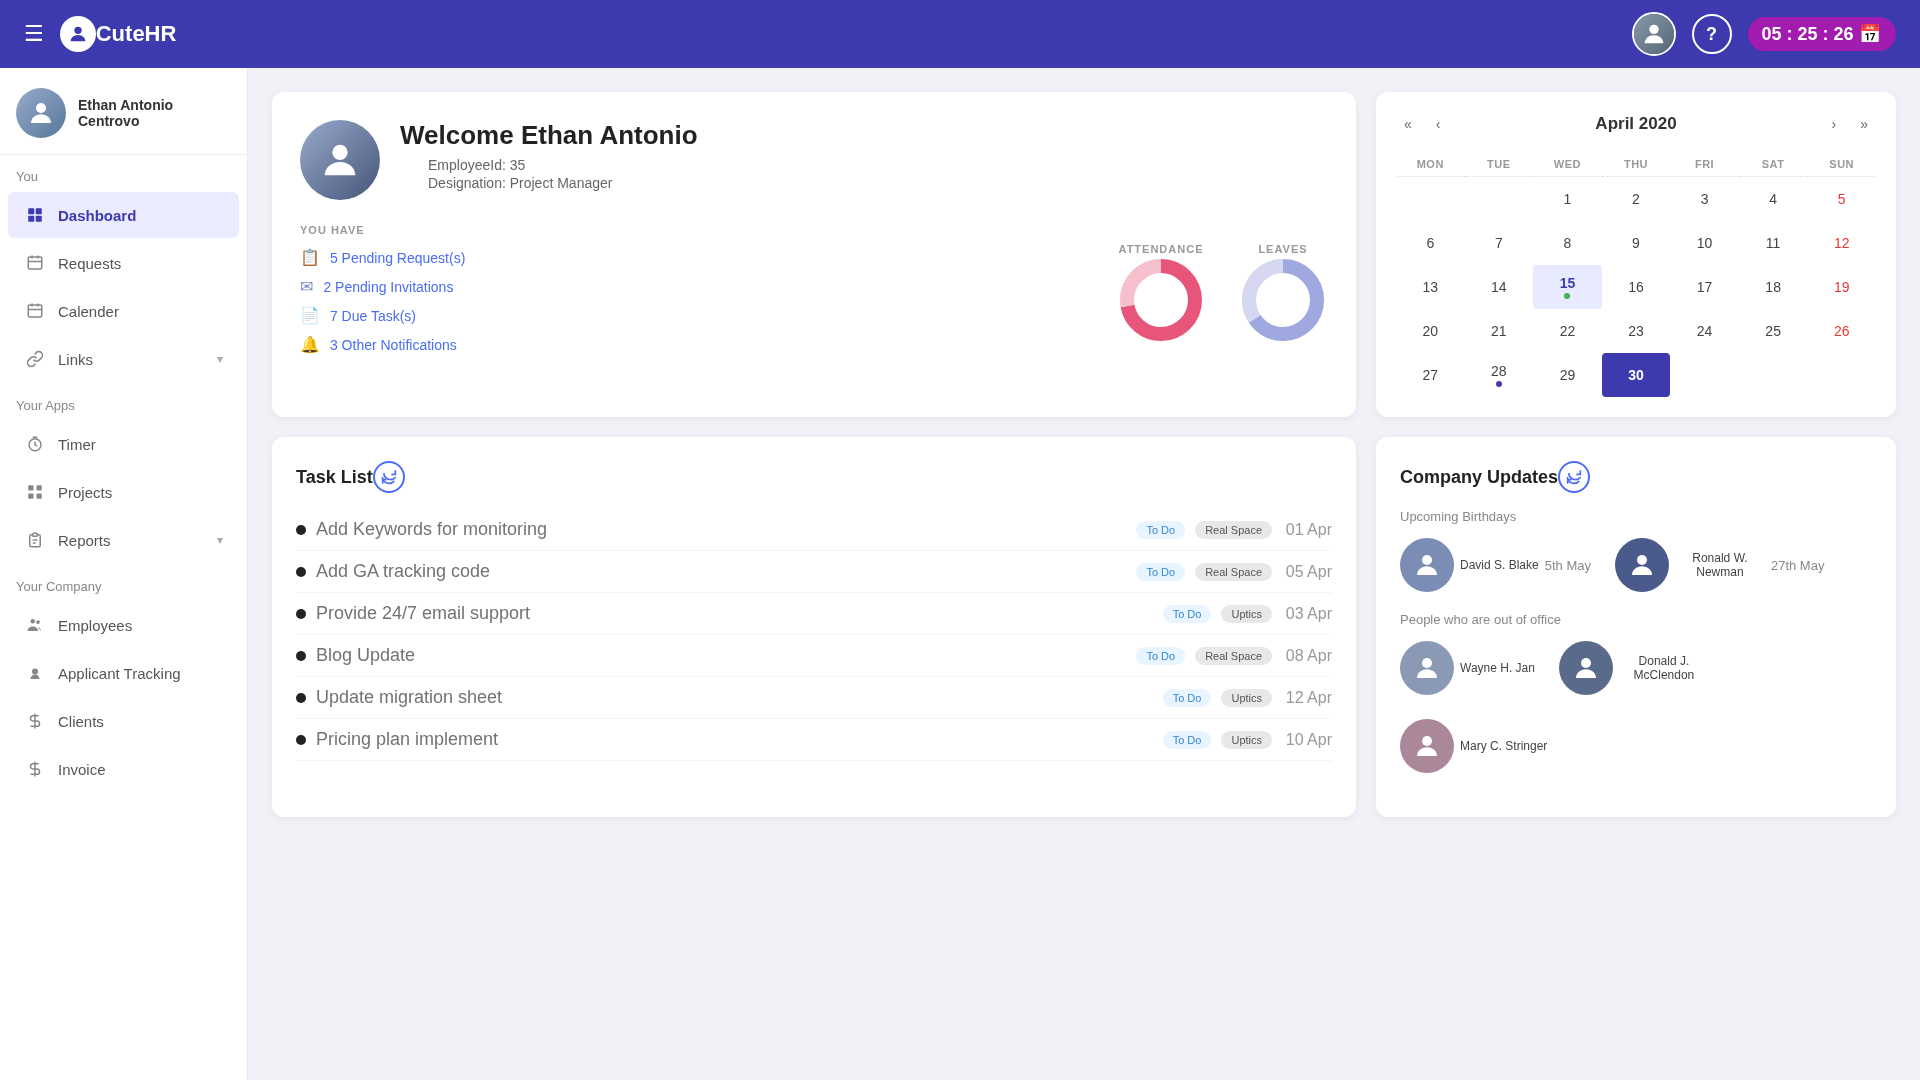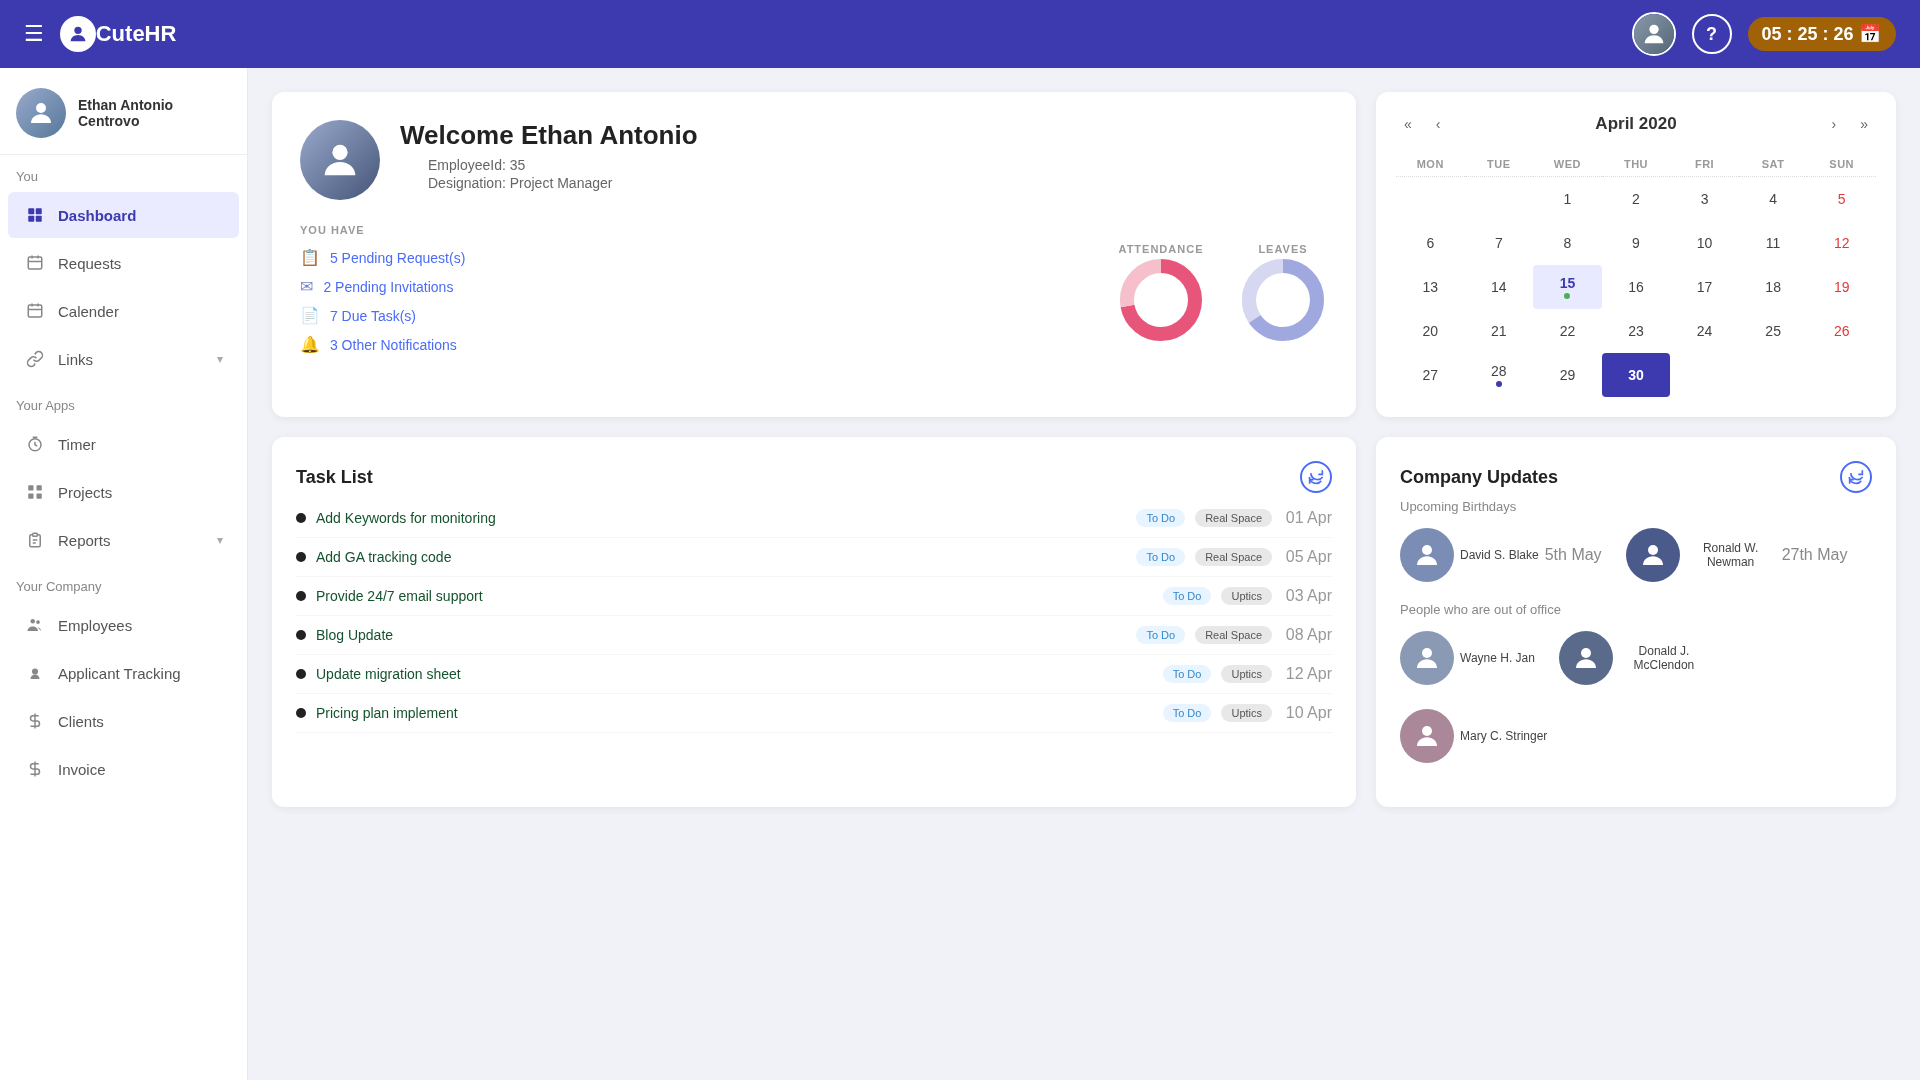--- a/index.html
+++ b/index.html
@@ -12,21 +12,21 @@
       position: fixed; top: 0; left: 0; right: 0; z-index: 100;
     }
     .topnav-logo { display: flex; align-items: center; color: white; font-size: 22px; font-weight: bold; }
     .topnav-logo-icon { width: 36px; height: 36px; background: white; border-radius: 50%; display: flex; align-items: center; justify-content: center; }
     .topnav-logo-icon svg { width: 22px; height: 22px; }
     .hamburger { color: white; font-size: 22px; margin-right: 16px; cursor: pointer; }
     .topnav-right { margin-left: auto; display: flex; align-items: center; gap: 16px; }
     .topnav-avatar { width: 44px; height: 44px; border-radius: 50%; background: #bbb; overflow: hidden; border: 2px solid #fff; }
     .topnav-avatar-img { width: 100%; height: 100%; background: linear-gradient(135deg, #8899aa 0%, #556677 100%); display: flex; align-items: center; justify-content: center; font-size: 18px; color: white; }
     .topnav-help { width: 40px; height: 40px; border-radius: 50%; border: 2px solid white; display: flex; align-items: center; justify-content: center; color: white; font-size: 18px; font-weight: bold; cursor: pointer; }
-    .topnav-timer { background: #a16207; border-radius: 20px; padding: 6px 14px; color: white; font-size: 18px; font-weight: 600; display: flex; align-items: center; gap: 6px; cursor: pointer; }
+    .topnav-timer { background: #a21caf; border-radius: 20px; padding: 6px 14px; color: white; font-size: 18px; font-weight: 600; display: flex; align-items: center; gap: 6px; cursor: pointer; }
 
     
     .layout { display: flex; margin-top: 68px; height: calc(1080px - 68px); }
 
     
     .sidebar { width: 248px; background: white; height: 100%; overflow-y: auto; border-right: 1px solid #e8eaf0; flex-shrink: 0; }
     .sidebar-profile { display: flex; align-items: center; gap: 12px; padding: 20px 16px 16px; border-bottom: 1px solid #eee; }
     .sidebar-avatar { width: 50px; height: 50px; border-radius: 50%; background: linear-gradient(135deg, #8899aa 0%, #667788 100%); display: flex; align-items: center; justify-content: center; overflow: hidden; }
     .sidebar-avatar-img { width: 100%; height: 100%; background: linear-gradient(135deg, #99aacc 0%, #557799 100%); display: flex; align-items: center; justify-content: center; font-size: 20px; color: white; }
     .sidebar-name { font-size: 14px; font-weight: 600; color: #333; }
@@ -76,41 +76,41 @@
     .cal-dot { width: 6px; height: 6px; border-radius: 50%; margin-top: 2px; }
     .cal-dot.green { background: #4caf50; }
     .cal-dot.blue { background: #3d3ab0; }
     .cal-cell.empty { cursor: default; }
 
     
     .bottom-row { display: flex; gap: 20px; }
 
     
     .task-card { background: white; border-radius: 12px; padding: 24px; flex: 1; box-shadow: 0 2px 8px rgba(0,0,0,0.06); }
-    .card-header { display: flex; align-items: center; justify-content: space-between; margin-bottom: 6px; }
+    .card-header { display: flex; align-items: center; margin-bottom: 16px; }
     .card-title { font-size: 18px; font-weight: 700; color: #222; }
     .card-icon-btn { width: 32px; height: 32px; border-radius: 50%; border: 2px solid #4a6cf7; display: flex; align-items: center; justify-content: center; cursor: pointer; color: #4a6cf7; }
 
     .task-row { display: flex; align-items: center; gap: 10px; padding: 10px 0; border-bottom: 1px solid #f5f5f5; }
     .task-dot { width: 10px; height: 10px; border-radius: 50%; background: #222; flex-shrink: 0; }
-    .task-name { flex: 1; font-size: 14px; color: #14532d; cursor: pointer; }
+    .task-name { flex: 1; font-size: 18px; color: #737373; cursor: pointer; }
     .task-badge { font-size: 11px; padding: 3px 10px; border-radius: 12px; font-weight: 500; flex-shrink: 0; }
     .task-badge.todo { background: #e8f4ff; color: #3388cc; }
     .task-badge.space { background: #e8e8e8; color: #555; }
     .task-date { font-size: 16px; color: #999; width: 50px; text-align: right; flex-shrink: 0; }
 
     
     .company-card { background: white; border-radius: 12px; padding: 24px; width: 520px; box-shadow: 0 2px 8px rgba(0,0,0,0.06); flex-shrink: 0; }
     .section-subtitle { font-size: 13px; color: #888; margin-bottom: 14px; margin-top: 4px; }
     .people-row { display: flex; gap: 24px; margin-bottom: 20px; flex-wrap: wrap; }
     .person-item { display: flex; align-items: center; gap: 6px; }
     .person-avatar { width: 54px; height: 54px; border-radius: 50%; overflow: hidden; }
     .person-avatar-inner { width: 100%; height: 100%; display: flex; align-items: center; justify-content: center; font-size: 20px; color: white; font-weight: 600; }
     .person-name { font-size: 12px; color: #444; text-align: center; max-width: 90px; }
-    .person-date { font-size: 16px; color: #888; }
+    .person-date { font-size: 13px; color: #888; }
 
     
     .sidebar::-webkit-scrollbar, .main::-webkit-scrollbar { width: 5px; }
     .sidebar::-webkit-scrollbar-track, .main::-webkit-scrollbar-track { background: transparent; }
     .sidebar::-webkit-scrollbar-thumb, .main::-webkit-scrollbar-thumb { background: #ccc; border-radius: 3px; }
   </style>
 </head>
 <body>
 
 <div class="topnav">

